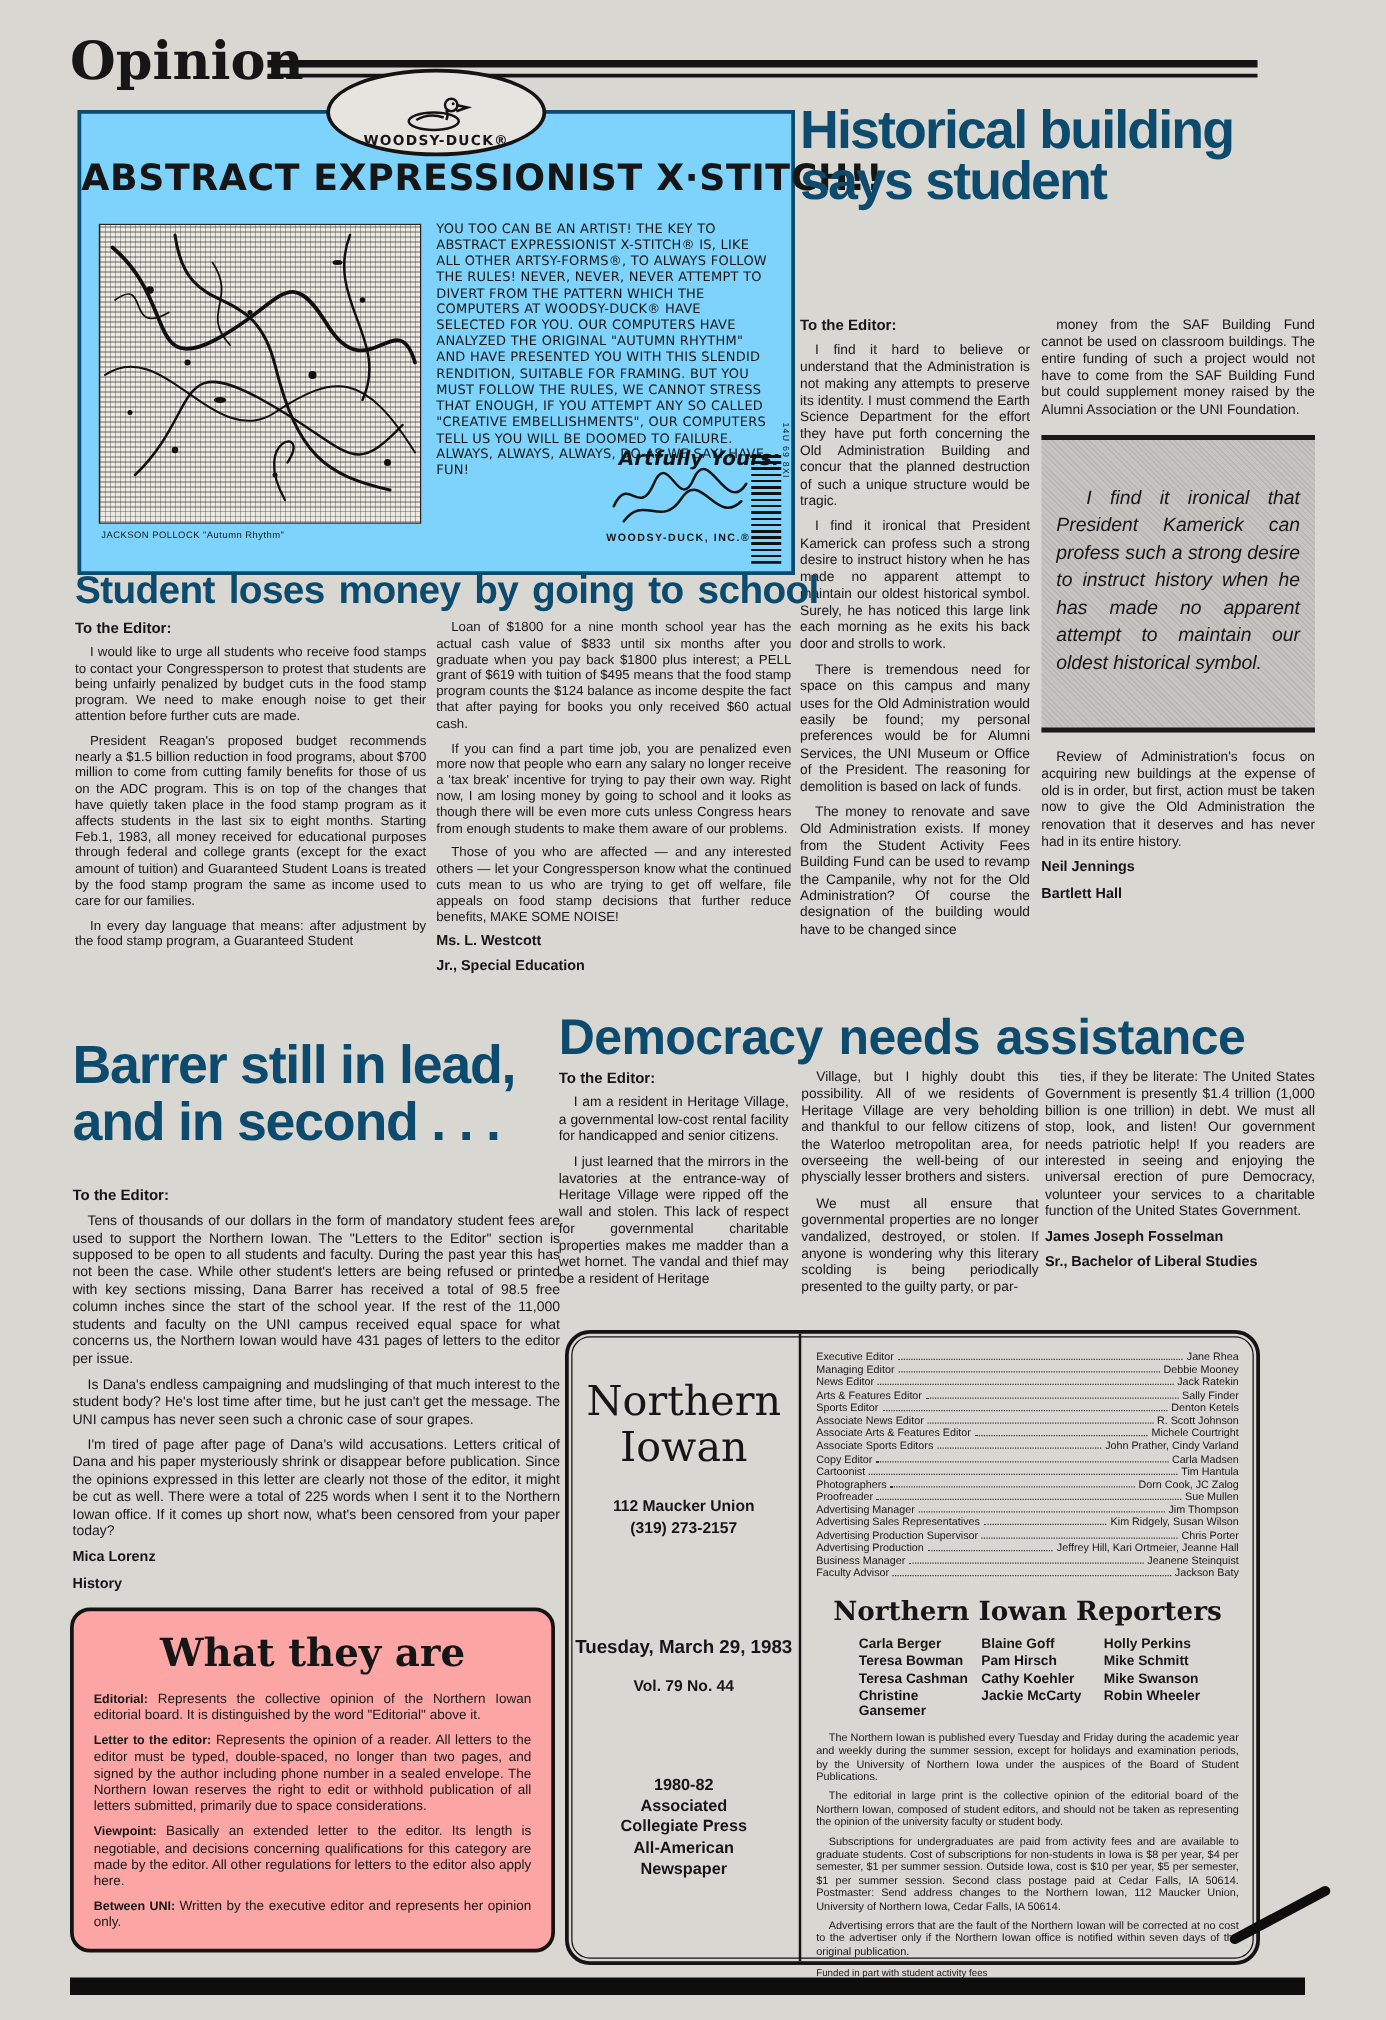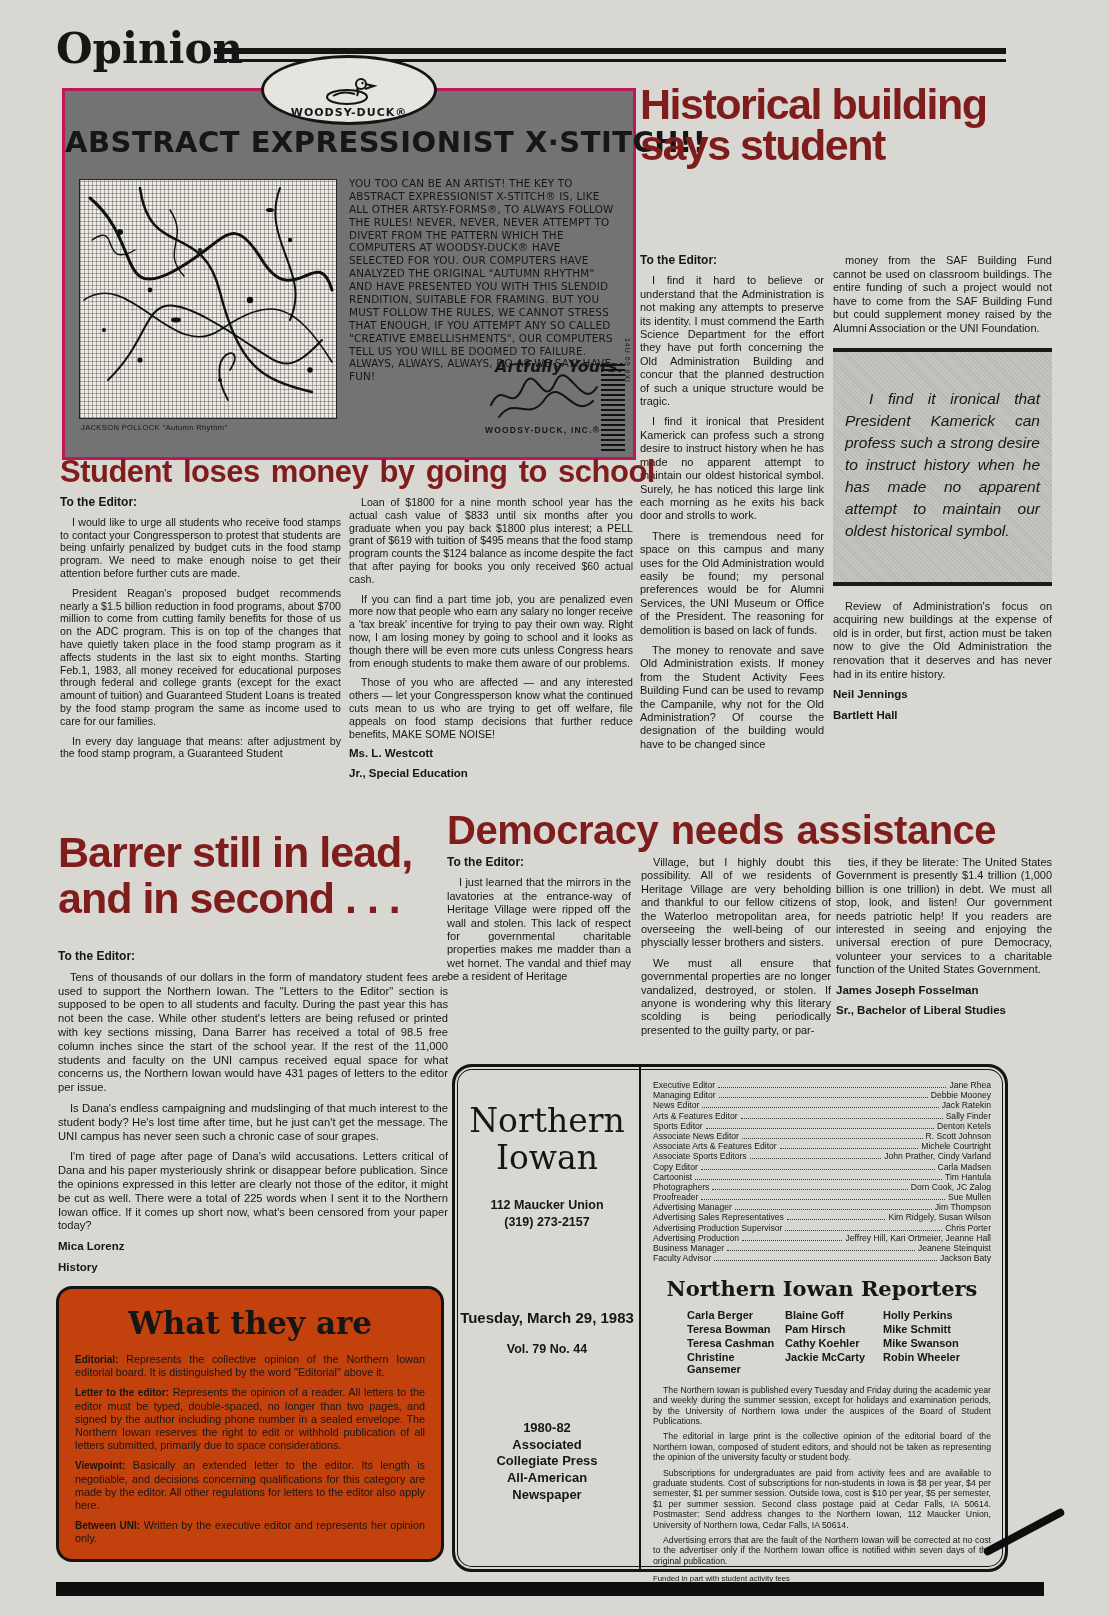--- a/index.html
+++ b/index.html
@@ -4,22 +4,22 @@
 <style>
   html,body{margin:0;padding:0;background:#b7b5b0;}
   #page{position:relative;width:1109px;height:1616px;background:#d9d7d1;overflow:hidden;
         font-family:"Liberation Sans",sans-serif;color:#161616;margin:0 auto;}
   
   #opinion-title{position:absolute;left:56px;top:24px;font-family:"DejaVu Serif","Liberation Serif",serif;
         font-weight:700;font-size:42px;letter-spacing:0;}
   #opinion-rule{position:absolute;left:214px;top:48px;width:792px;height:5px;
         border-top:6px solid #141414;border-bottom:3px solid #141414;}
   
-  #comic-box{position:absolute;left:62px;top:88px;width:568px;height:366px;border:3px solid #be185d;
-        background:#737373;}
+  #comic-box{position:absolute;left:62px;top:88px;width:568px;height:366px;border:3px solid #0c4a6e;
+        background:#7dd3fc;}
   #duck-logo{position:absolute;left:50%;top:-36px;transform:translateX(-50%);width:176px;height:70px;}
   #duck-oval{width:170px;height:64px;border:3px solid #141414;border-radius:50%;background:#e6e4de;
         display:flex;flex-direction:column;align-items:center;justify-content:flex-end;overflow:hidden;}
   #duck-label{font-size:11px;font-weight:700;letter-spacing:1px;font-family:"DejaVu Sans",sans-serif;padding-bottom:3px;}
   #comic-title{margin-top:34px;text-align:center;font-family:"DejaVu Sans",sans-serif;font-weight:700;
         font-size:29px;letter-spacing:.5px;white-space:nowrap;}
   #xstitch-art{position:absolute;left:14px;top:88px;width:256px;height:238px;border:1px solid #222;
         background-color:#eceae3;
         background-image:repeating-linear-gradient(0deg,rgba(20,20,20,.30) 0 1px,transparent 1px 4px),
                          repeating-linear-gradient(90deg,rgba(20,20,20,.30) 0 1px,transparent 1px 4px);}
@@ -29,21 +29,21 @@
         font-size:10.4px;line-height:1.24;letter-spacing:.2px;text-align:left;}
   #comic-signoff{position:absolute;left:430px;top:266px;font-family:"DejaVu Sans",sans-serif;
         font-size:16px;font-style:italic;font-weight:700;}
   #comic-scribble{position:absolute;left:420px;top:280px;}
   #comic-company{position:absolute;left:420px;top:334px;font-size:8.5px;letter-spacing:1.2px;font-weight:700;}
   #comic-barcode{position:absolute;right:8px;top:272px;width:24px;height:88px;
         background:repeating-linear-gradient(0deg,#111 0 2px,transparent 2px 5px);}
   #barcode-label{position:absolute;right:-6px;top:20px;transform:rotate(90deg);transform-origin:right top;
         font-size:7px;letter-spacing:1px;white-space:nowrap;}
   
-  .hl{position:absolute;font-weight:700;color:#7f1d1d;font-family:"Liberation Sans",sans-serif;}
+  .hl{position:absolute;font-weight:700;color:#0c4a6e;font-family:"Liberation Sans",sans-serif;}
   .hl .ln{display:block;}
   #hl-historical{left:640px;top:84px;width:420px;font-size:43px;line-height:.96;letter-spacing:-1.5px;}
   #hl-student{left:60px;top:454px;font-size:31px;letter-spacing:-.5px;white-space:nowrap;word-spacing:3px;}
   #hl-barrer{left:58px;top:830px;width:410px;font-size:43px;line-height:1.06;letter-spacing:-1px;}
   #hl-democracy{left:447px;top:808px;font-size:40px;letter-spacing:-.5px;white-space:nowrap;word-spacing:2px;}
   
   .col{position:absolute;text-align:justify;overflow:hidden;}
   .col p{margin:0 0 7px;text-indent:12px;}
   .salutation{font-weight:700;font-size:12px;margin:0 0 6px;text-indent:0 !important;}
   .sig{font-weight:700;text-indent:0 !important;margin:4px 0 2px 26px;font-size:11.5px;}
@@ -57,21 +57,21 @@
         text-align:justify;}
   #pull-quote p{text-indent:24px;margin:0;}
   #stud-col1{left:60px;top:496px;width:281px;height:322px;font-size:10.6px;line-height:12.8px;}
   #stud-col2{left:349px;top:496px;width:284px;height:322px;font-size:10.6px;line-height:12.8px;}
   #barrer-body{left:58px;top:950px;width:390px;height:330px;font-size:11.2px;line-height:13.8px;}
   #demo-col1{left:447px;top:856px;width:184px;height:206px;font-size:11px;line-height:13.4px;}
   #demo-col2{left:641px;top:856px;width:190px;height:224px;font-size:11px;line-height:13.4px;}
   #demo-col3{left:836px;top:856px;width:216px;height:224px;font-size:11px;line-height:13.4px;}
   
   #what-box{position:absolute;left:56px;top:1286px;width:388px;height:276px;border:3.5px solid #141414;
-        border-radius:16px;padding:6px 16px;box-sizing:border-box;background:#c2410c;}
+        border-radius:16px;padding:6px 16px;box-sizing:border-box;background:#fca5a5;}
   #what-title{text-align:center;font-family:"DejaVu Serif","Liberation Serif",serif;font-weight:700;
         font-size:31px;margin:10px 0 12px;}
   #what-entries p{font-size:10.8px;line-height:13.2px;text-align:justify;margin:0 0 7px;}
   #what-entries b{font-size:10px;}
   
   #masthead-box{position:absolute;left:452px;top:1064px;width:556px;height:508px;border:3px solid #141414;
         border-radius:20px;box-sizing:border-box;background:#d9d7d1;
         box-shadow:inset 0 0 0 2px #d9d7d1, inset 0 0 0 3px #141414;}
   #mh-divider{position:absolute;left:184px;top:0;bottom:0;border-left:2.5px solid #141414;}
   #mh-left{position:absolute;left:0;top:0;width:184px;text-align:center;}
@@ -237,20 +237,21 @@
     <p class="sig">Mica Lorenz</p>
         <p class="sig">History</p>
       </div>
   </div>
 
   <div id="hl-democracy" class="hl">Democracy needs assistance</div>
   <div id="demo-col1" class="col">
     <p class="salutation">To the Editor:</p>
     <div>
 
+    <p class="body-p">I am a resident in Heritage Village, a governmental low-cost rental facility for handicapped and senior citizens.</p>
         <p class="body-p">I just learned that the mirrors in the lavatories at the entrance-way of Heritage Village were ripped off the wall and stolen. This lack of respect for governmental charitable properties makes me madder than a wet hornet. The vandal and thief may be a resident of Heritage</p>
       </div>
   </div>
   <div id="demo-col2" class="col">
     <div>
 
     <p class="body-p">Village, but I highly doubt this possibility. All of we residents of Heritage Village are very beholding and thankful to our fellow citizens of the Waterloo metropolitan area, for overseeing the well-being of our physcially lesser brothers and sisters.</p>
         <p class="body-p">We must all ensure that governmental properties are no longer vandalized, destroyed, or stolen. If anyone is wondering why this literary scolding is being periodically presented to the guilty party, or par-</p>
       </div>
   </div>

